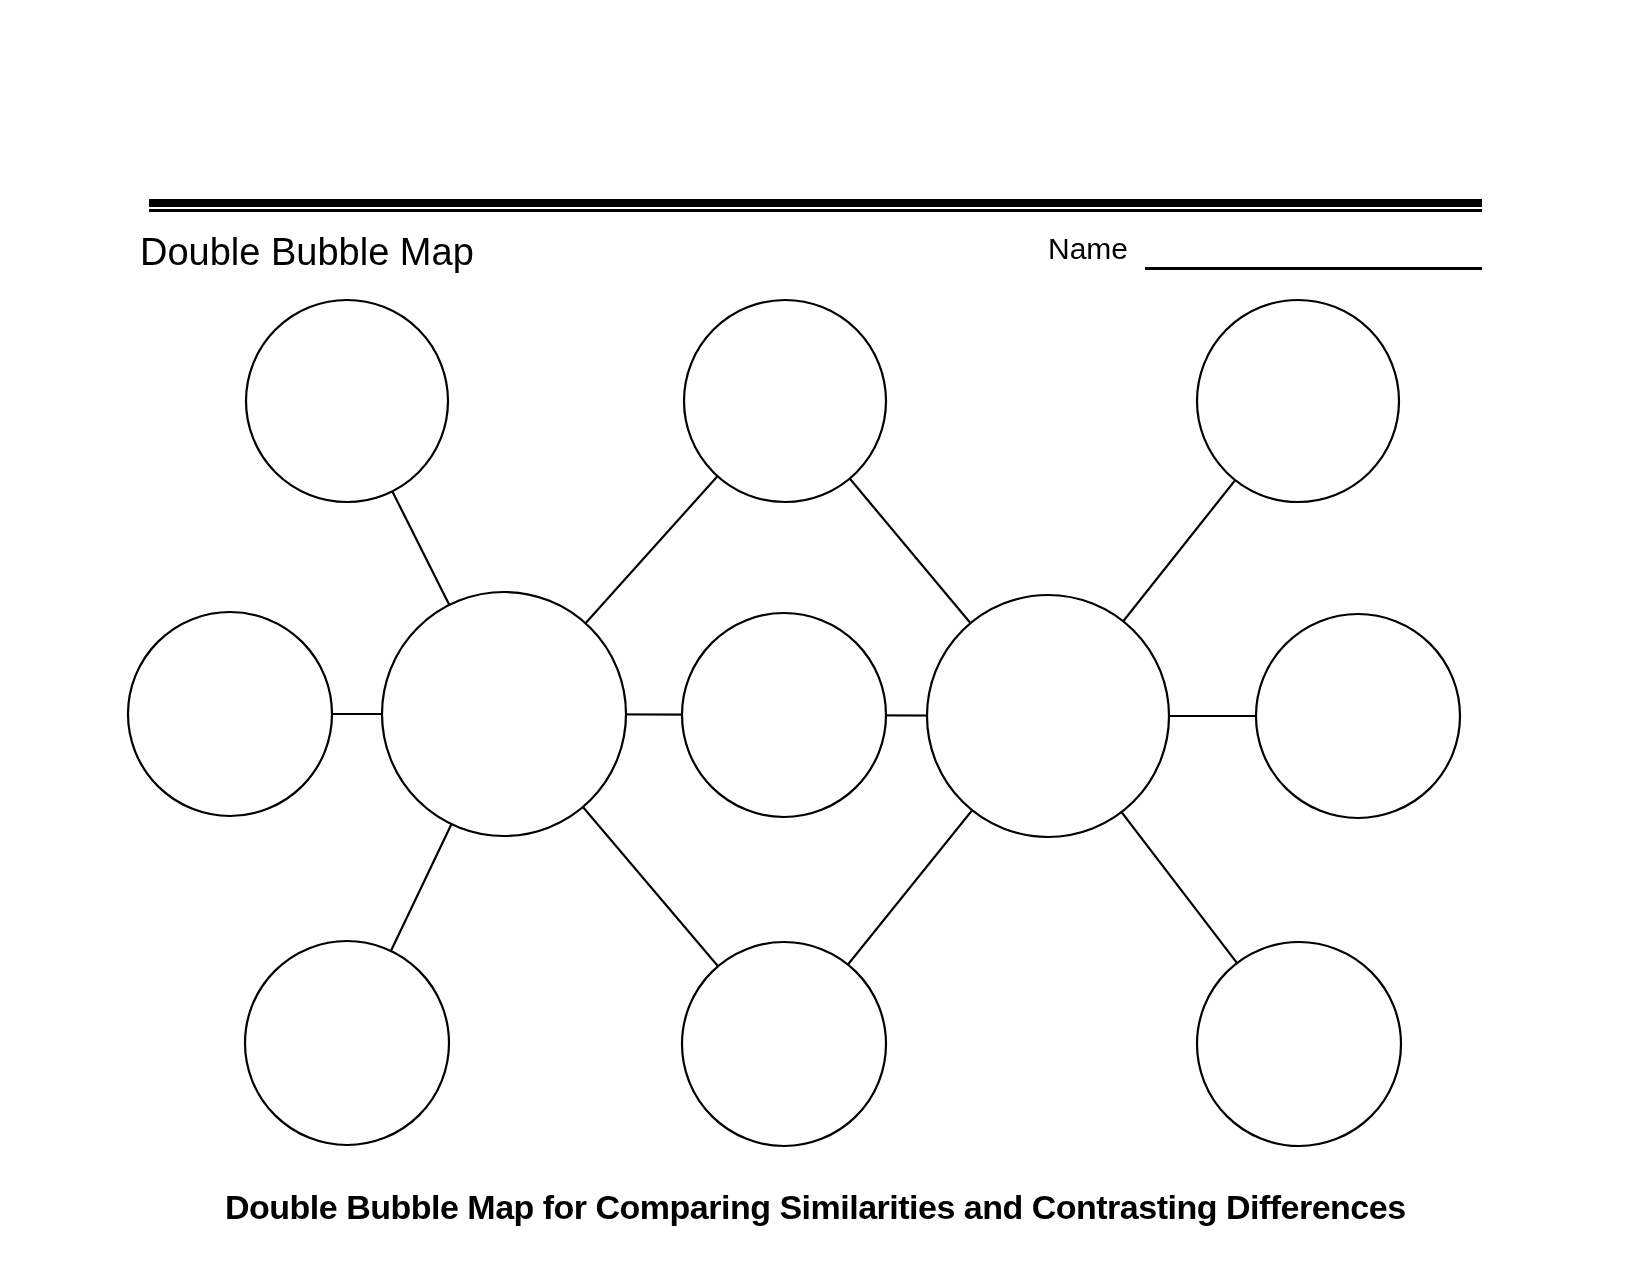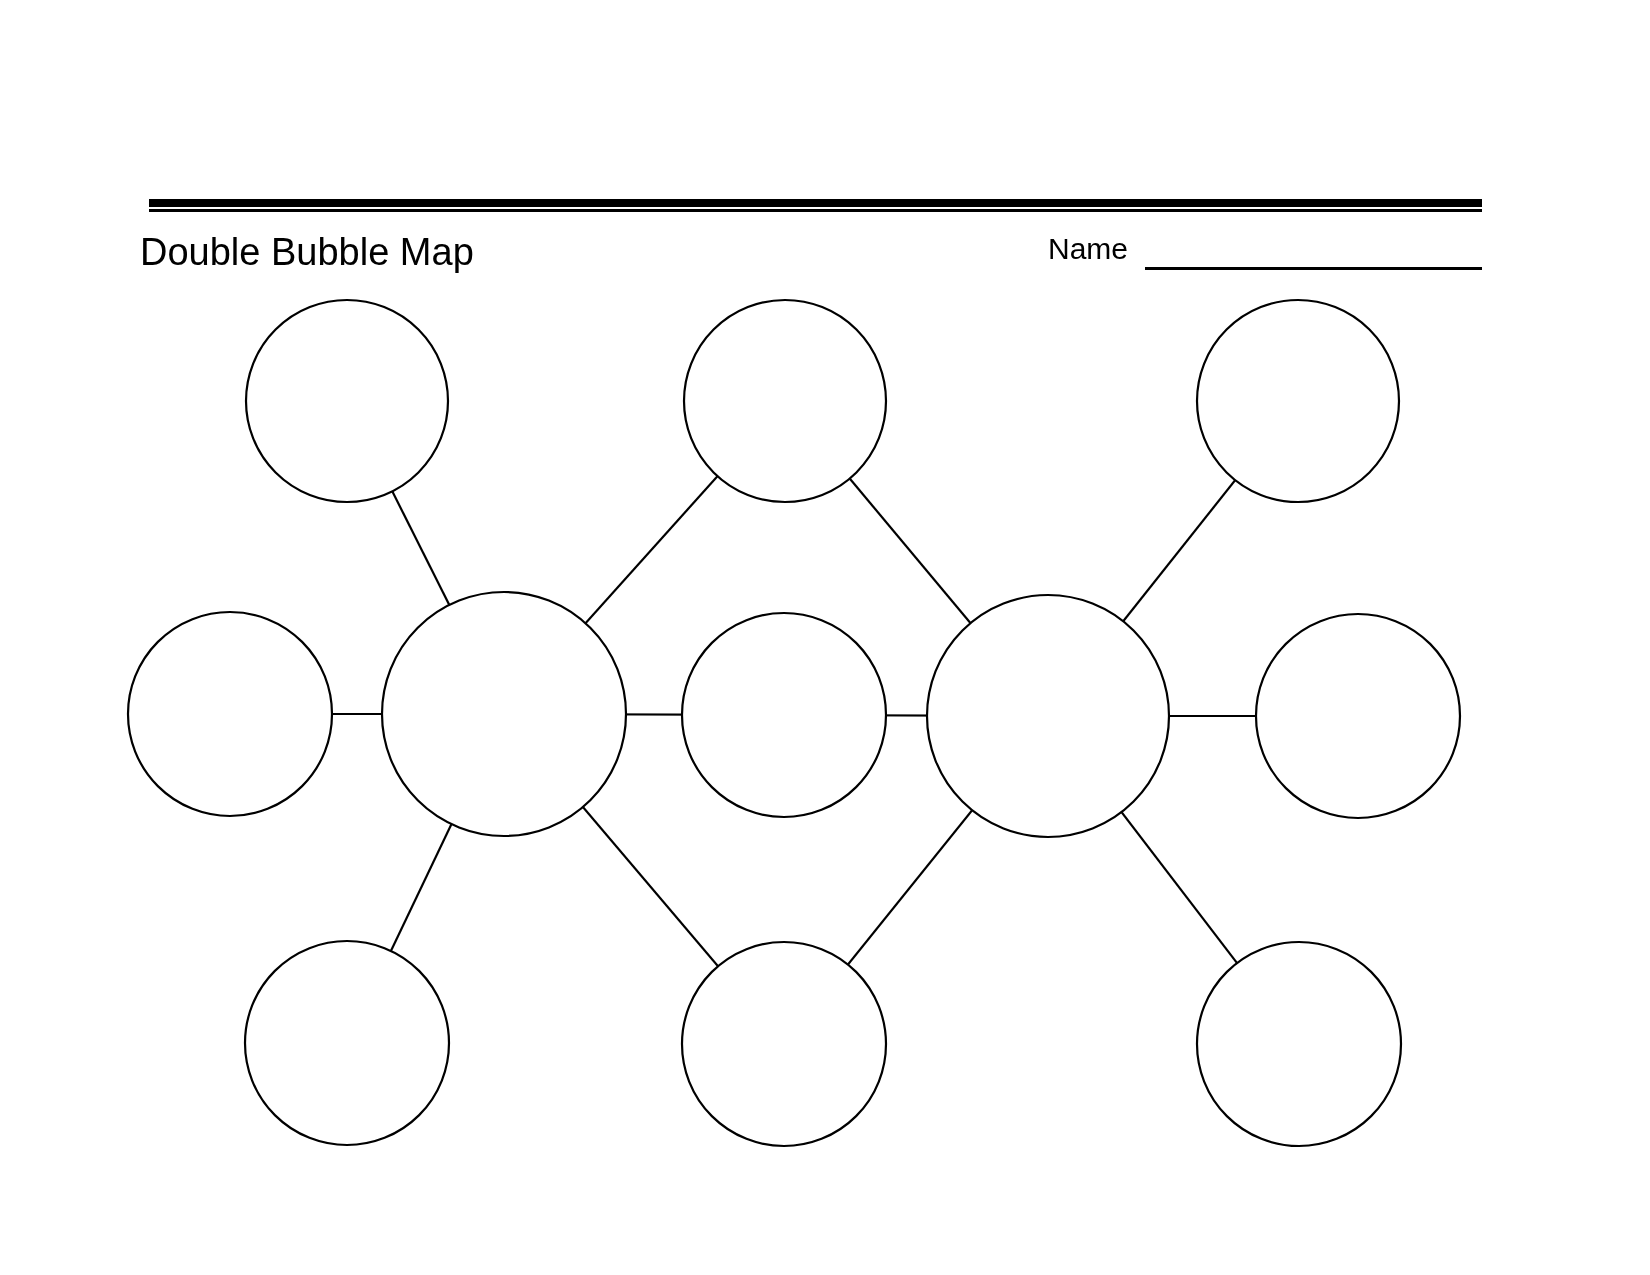--- a/index.html
+++ b/index.html
@@ -103,14 +103,15 @@
       <circle cx="230" cy="714" r="102" fill="#ffffff" stroke="#000000" stroke-width="2.2"></circle>
       <circle cx="504" cy="714" r="122" fill="#ffffff" stroke="#000000" stroke-width="2.2"></circle>
       <circle cx="784" cy="715" r="102" fill="#ffffff" stroke="#000000" stroke-width="2.2"></circle>
       <circle cx="1048" cy="716" r="121" fill="#ffffff" stroke="#000000" stroke-width="2.2"></circle>
       <circle cx="1358" cy="716" r="102" fill="#ffffff" stroke="#000000" stroke-width="2.2"></circle>
       <circle cx="347" cy="1043" r="102" fill="#ffffff" stroke="#000000" stroke-width="2.2"></circle>
       <circle cx="784" cy="1044" r="102" fill="#ffffff" stroke="#000000" stroke-width="2.2"></circle>
       <circle cx="1299" cy="1044" r="102" fill="#ffffff" stroke="#000000" stroke-width="2.2"></circle>
     </svg>
 
+  <div class="caption">Double Bubble Map for Comparing Similarities and Contrasting Differences</div>
 
 </div>
 
 </body></html>

